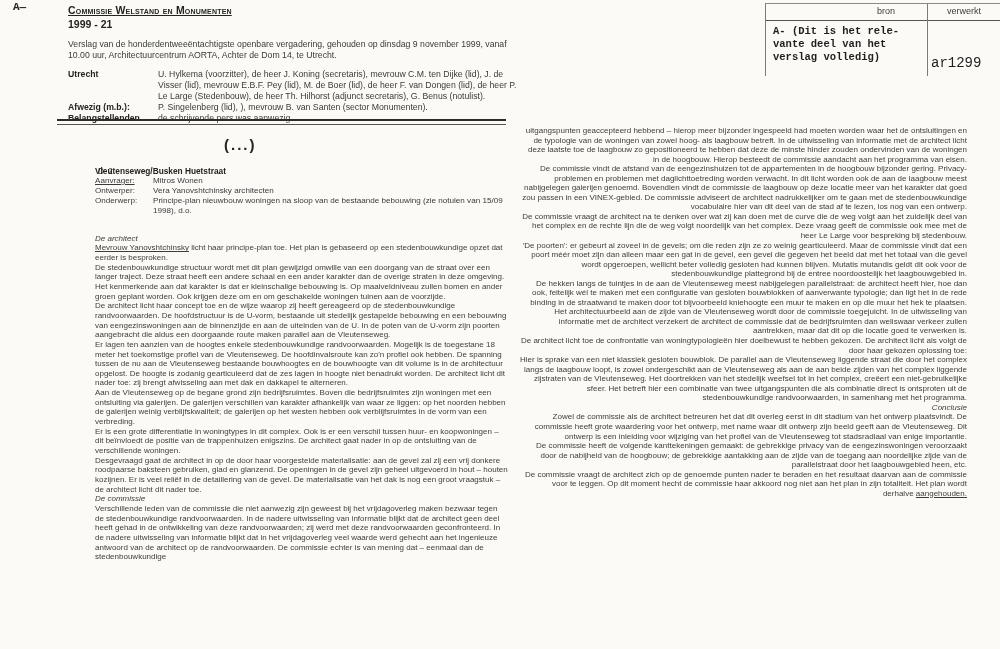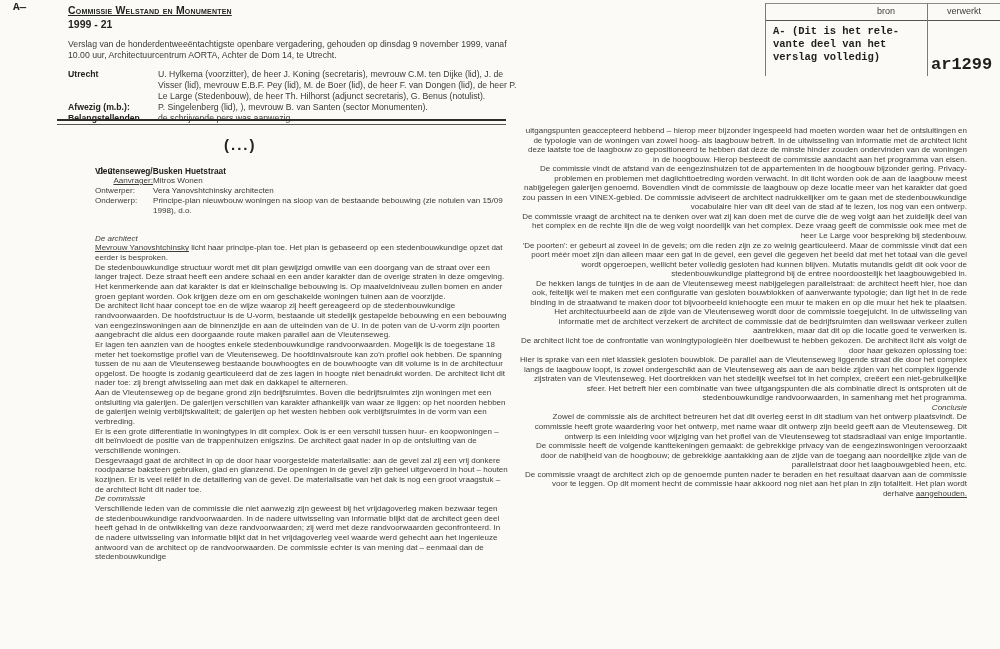--- a/index.html
+++ b/index.html
@@ -24,21 +24,21 @@
   .stamp-header{position:absolute;top:6px;font-size:9px;color:#3c3c38;text-align:center;}
   .stamp-header.c1{left:806px;width:160px;}
   .stamp-header.c2{left:928px;width:72px;}
   .stamp-note{
     position:absolute;left:773px;top:25px;
     font-family:"Liberation Mono", monospace;font-size:10.5px;line-height:13px;
     color:#1f1f1d;font-weight:600;white-space:nowrap;
   }
   .stamp-code{
     position:absolute;left:931px;top:55px;
-    font-family:"Liberation Mono", monospace;font-size:17px;color:#1f1f1d;font-weight:700;
+    font-family:"Liberation Mono", monospace;font-size:14px;color:#1f1f1d;font-weight:400;
   }
   
   .header{position:absolute;left:68px;top:4px;width:450px;}
   .doc-title{
     font-variant:small-caps;font-weight:700;font-size:10.5px;color:#23231f;
     text-decoration:underline;letter-spacing:0.2px;
   }
   .doc-number{font-weight:700;font-size:10.5px;color:#23231f;margin-top:2px;}
   .intro{margin-top:9px;font-size:8.7px;line-height:11.2px;color:#3a3a36;}
   .att{margin-top:8px;}
@@ -55,21 +55,21 @@
     font-size:15px;letter-spacing:2px;color:#23231f;font-weight:600;
   }
   
   .item-id{
     position:absolute;left:58px;top:167px;font-size:8.2px;color:#4a4a45;letter-spacing:1px;padding-left:40px;
   }
   .left-col{position:absolute;left:95px;top:166px;width:413px;}
   .item-title{font-weight:700;font-size:8.3px;line-height:10px;color:#23231f;}
   .field-row{display:flex;font-size:8.1px;line-height:9.9px;}
   .field-label{flex:0 0 58px;}
-  .field-label.u{text-decoration:underline;text-align:right;}
+  .field-label.u{text-decoration:underline;}
   .field-value{flex:1;}
   .body-text{font-size:8px;line-height:9.65px;color:#3d3d39;}
   .left-col .body-text{margin-top:18px;}
   .para{margin:0;}
   .para.italic{font-style:italic;}
   .u{text-decoration:underline;}
   .right-col{position:absolute;left:520px;top:126px;width:447px;text-align:right;}
   .right-col .body-text{font-size:8px;line-height:9.55px;}
 </style>
 </head>

